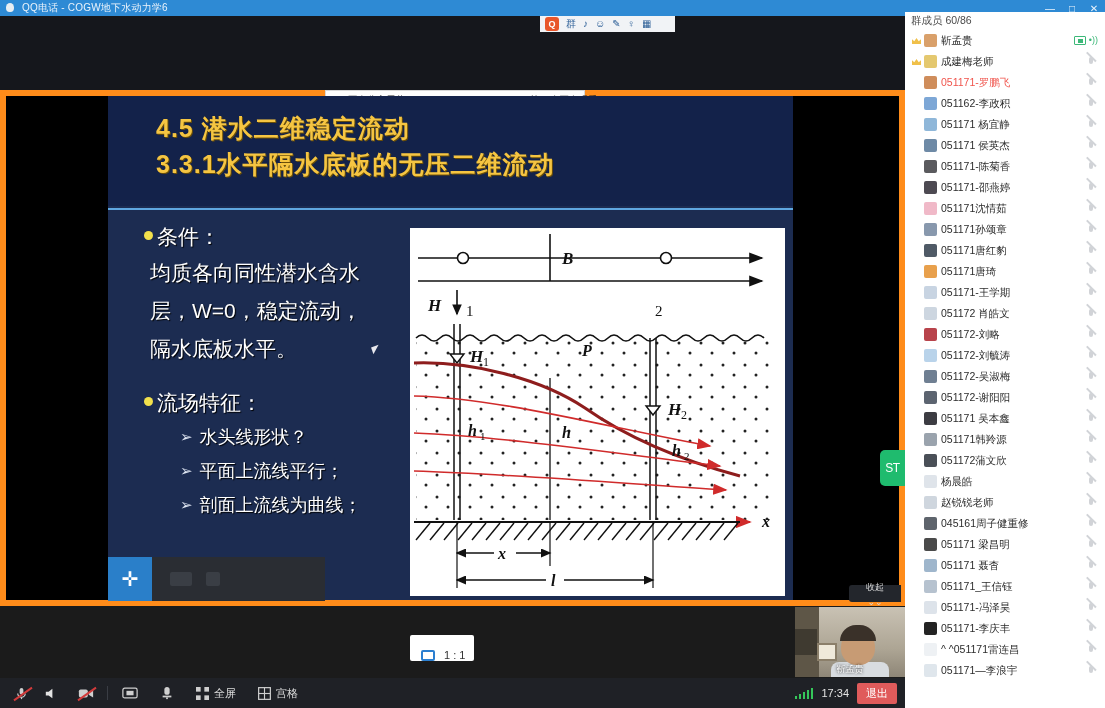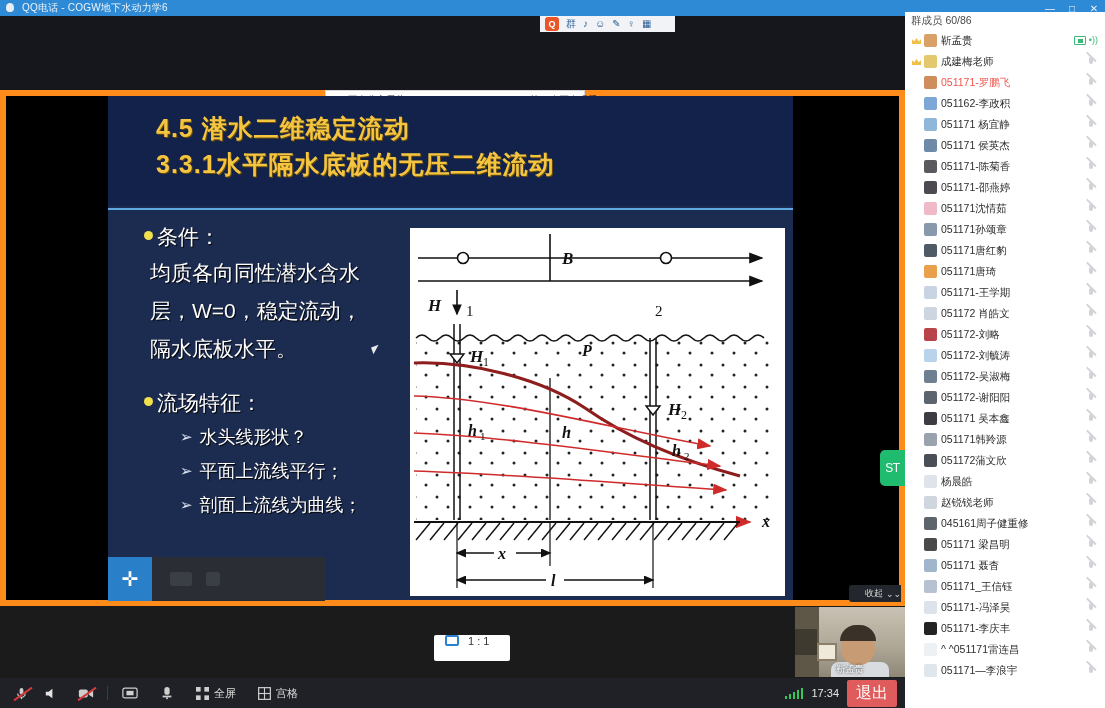--- a/index.html
+++ b/index.html
@@ -67,59 +67,59 @@
   
   .pentool{position:absolute;left:108px;top:557px;width:217px;height:44px;background:#2a2d33;
            display:flex;align-items:center;}
   .penbtn{width:44px;height:44px;background:#2a7fc9;display:flex;align-items:center;justify-content:center;}
   .penbtn .cross{color:#fff;font-size:20px;line-height:1;}
   .pen-i{width:22px;height:14px;margin-left:18px;background:#3a3e45;border-radius:2px;}
   .pen-i2{width:14px;height:14px;margin-left:14px;background:#3a3e45;border-radius:2px;}
 
   
   .collapse{position:absolute;left:849px;top:585px;width:52px;height:17px;background:#23262c;
-            border-radius:3px 0 0 3px;display:flex;align-items:center;justify-content:flex-end;gap:3px;
-            color:#d8d8d8;font-size:9px;}
+            border-radius:3px 0 0 3px;display:flex;align-items:center;justify-content:center;gap:3px;
+            color:#d8d8d8;font-size:9px;flex-direction:column;}
 
   
   .selfvid{position:absolute;left:795px;top:607px;width:110px;height:70px;background:#6f6558;overflow:hidden;}
   .sv-wall{position:absolute;inset:0;background:linear-gradient(180deg,#c9c2b4 0%,#ada594 60%,#8e8677 100%);}
   .sv-door{position:absolute;left:0;top:0;width:24px;height:70px;background:#5e5647;}
   .sv-door2{position:absolute;left:0;top:22px;width:22px;height:26px;background:#3f3a30;}
   .sv-frame{position:absolute;left:22px;top:36px;width:16px;height:14px;background:#efe9da;border:2px solid #8b7f6a;}
   .sv-head{position:absolute;left:46px;top:22px;width:34px;height:36px;border-radius:50% 50% 45% 45%;background:#c79b74;}
   .sv-hair{position:absolute;left:45px;top:18px;width:36px;height:16px;border-radius:18px 18px 0 0;background:#3a3129;}
   .sv-shirt{position:absolute;left:36px;top:55px;width:58px;height:16px;border-radius:8px 8px 0 0;background:#d8dce0;}
   .sv-name{position:absolute;left:0;bottom:1px;width:110px;text-align:center;color:#fff;font-size:9px;
            text-shadow:0 0 3px #000;}
 
   
-  .ratio{position:absolute;left:410px;top:635px;width:76px;height:26px;background:#fff;border-radius:2px;
-         display:flex;align-items:flex-start;gap:9px;padding-left:11px;box-sizing:border-box;color:#333;font-size:11px;margin-left:24px;}
+  .ratio{position:absolute;left:410px;top:635px;width:64px;height:26px;background:#fff;border-radius:2px;
+         display:flex;align-items:flex-end;gap:9px;padding-left:11px;box-sizing:border-box;color:#333;font-size:11px;}
   .ratio .mon{width:14px;height:11px;border:2px solid #2b7fd0;border-radius:2px;box-sizing:border-box;}
 
   
   .greenpill{position:absolute;left:880px;top:450px;width:25px;height:36px;background:#1fbb6e;
              border-radius:5px 0 0 5px;color:#fff;font-size:12px;display:flex;align-items:center;
              justify-content:center;letter-spacing:-.5px;}
 
   
   .taskbar{position:absolute;left:0;top:678px;width:905px;height:30px;background:#1f2126;
            display:flex;align-items:center;color:#cfcfcf;font-size:11px;}
   .tbi{display:flex;align-items:center;justify-content:center;margin-left:14px;}
   .slashed{position:relative;}
   .slashed:after{content:"";position:absolute;left:-2px;top:50%;width:22px;height:2px;background:#d23b3b;
                  transform:rotate(-35deg);}
   .tb-lbl{margin-left:5px;font-size:11px;color:#dcdcdc;}
   .sep{width:1px;height:14px;background:#3a3d44;margin-left:13px;}
   .tb-rightzone{margin-left:auto;display:flex;align-items:center;gap:8px;padding-right:8px;}
   .bars{display:flex;align-items:flex-end;gap:1.5px;height:11px;}
   .bars i{width:2.5px;background:#35c75a;display:block;}
   .clock{color:#e4e4e4;font-size:11px;}
-  .exitbtn{background:#e05b5b;color:#fff;font-size:16px;padding:3px 9px;border-radius:2px;}
+  .exitbtn{background:#e05b5b;color:#fff;font-size:11px;padding:3px 9px;border-radius:2px;}
 
   
   .members{position:absolute;left:905px;top:12px;width:200px;height:696px;background:#fff;overflow:hidden;}
   .m-head{height:18px;display:flex;align-items:center;padding-left:6px;color:#4a4a4a;font-size:10.5px;}
   .m-row{height:21px;display:flex;align-items:center;padding:0 7px 0 6px;box-sizing:border-box;}
   .m-crown{width:11px;height:11px;margin-right:2px;flex:none;position:relative;}
   .m-crown:before{content:"";position:absolute;left:1px;top:3px;width:9px;height:6px;background:#f0c04a;
                   clip-path:polygon(0 100%,0 20%,25% 55%,50% 0,75% 55%,100% 20%,100% 100%);}
   .m-crown.blank:before{display:none;}
   .m-av{width:13px;height:13px;border-radius:2px;margin-right:4px;flex:none;

